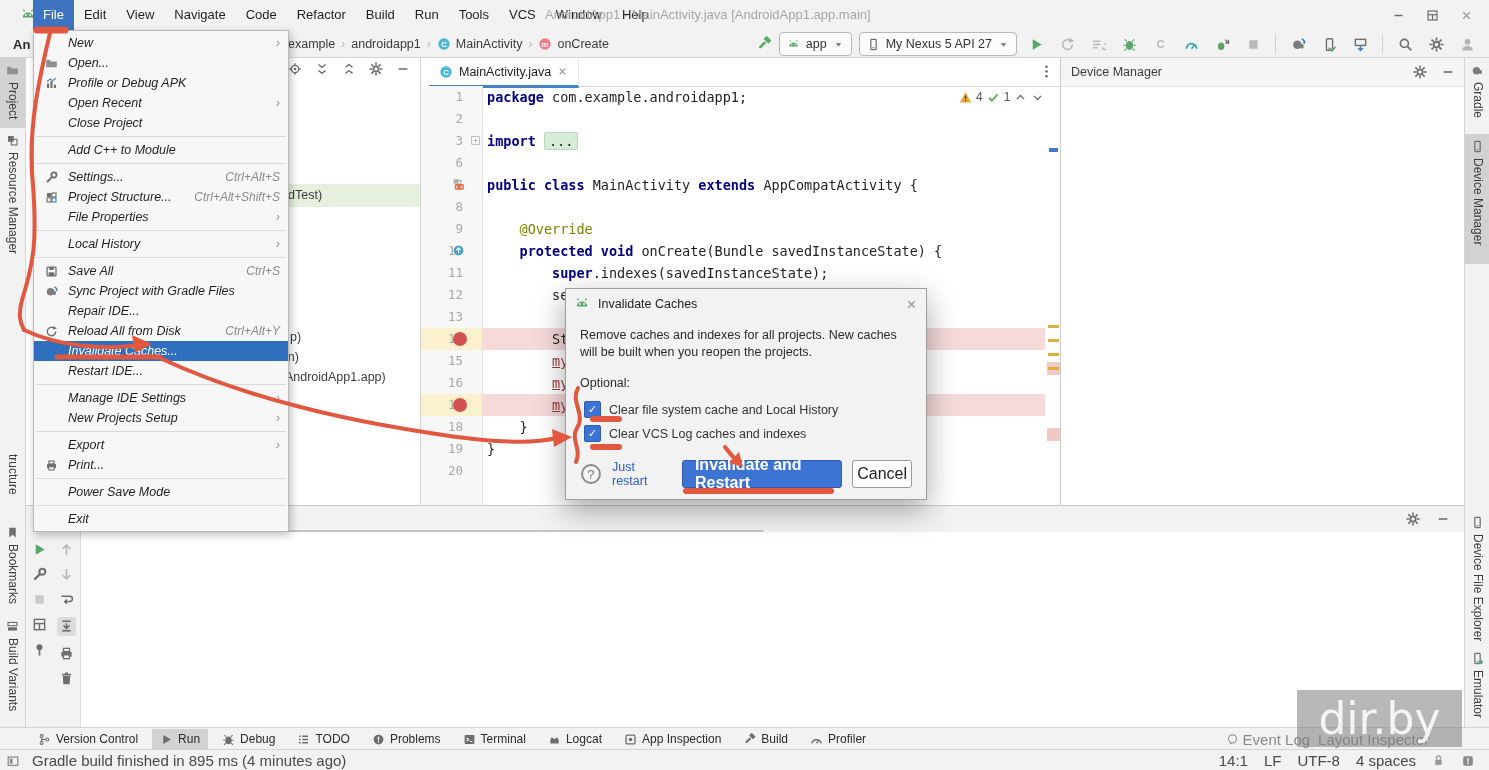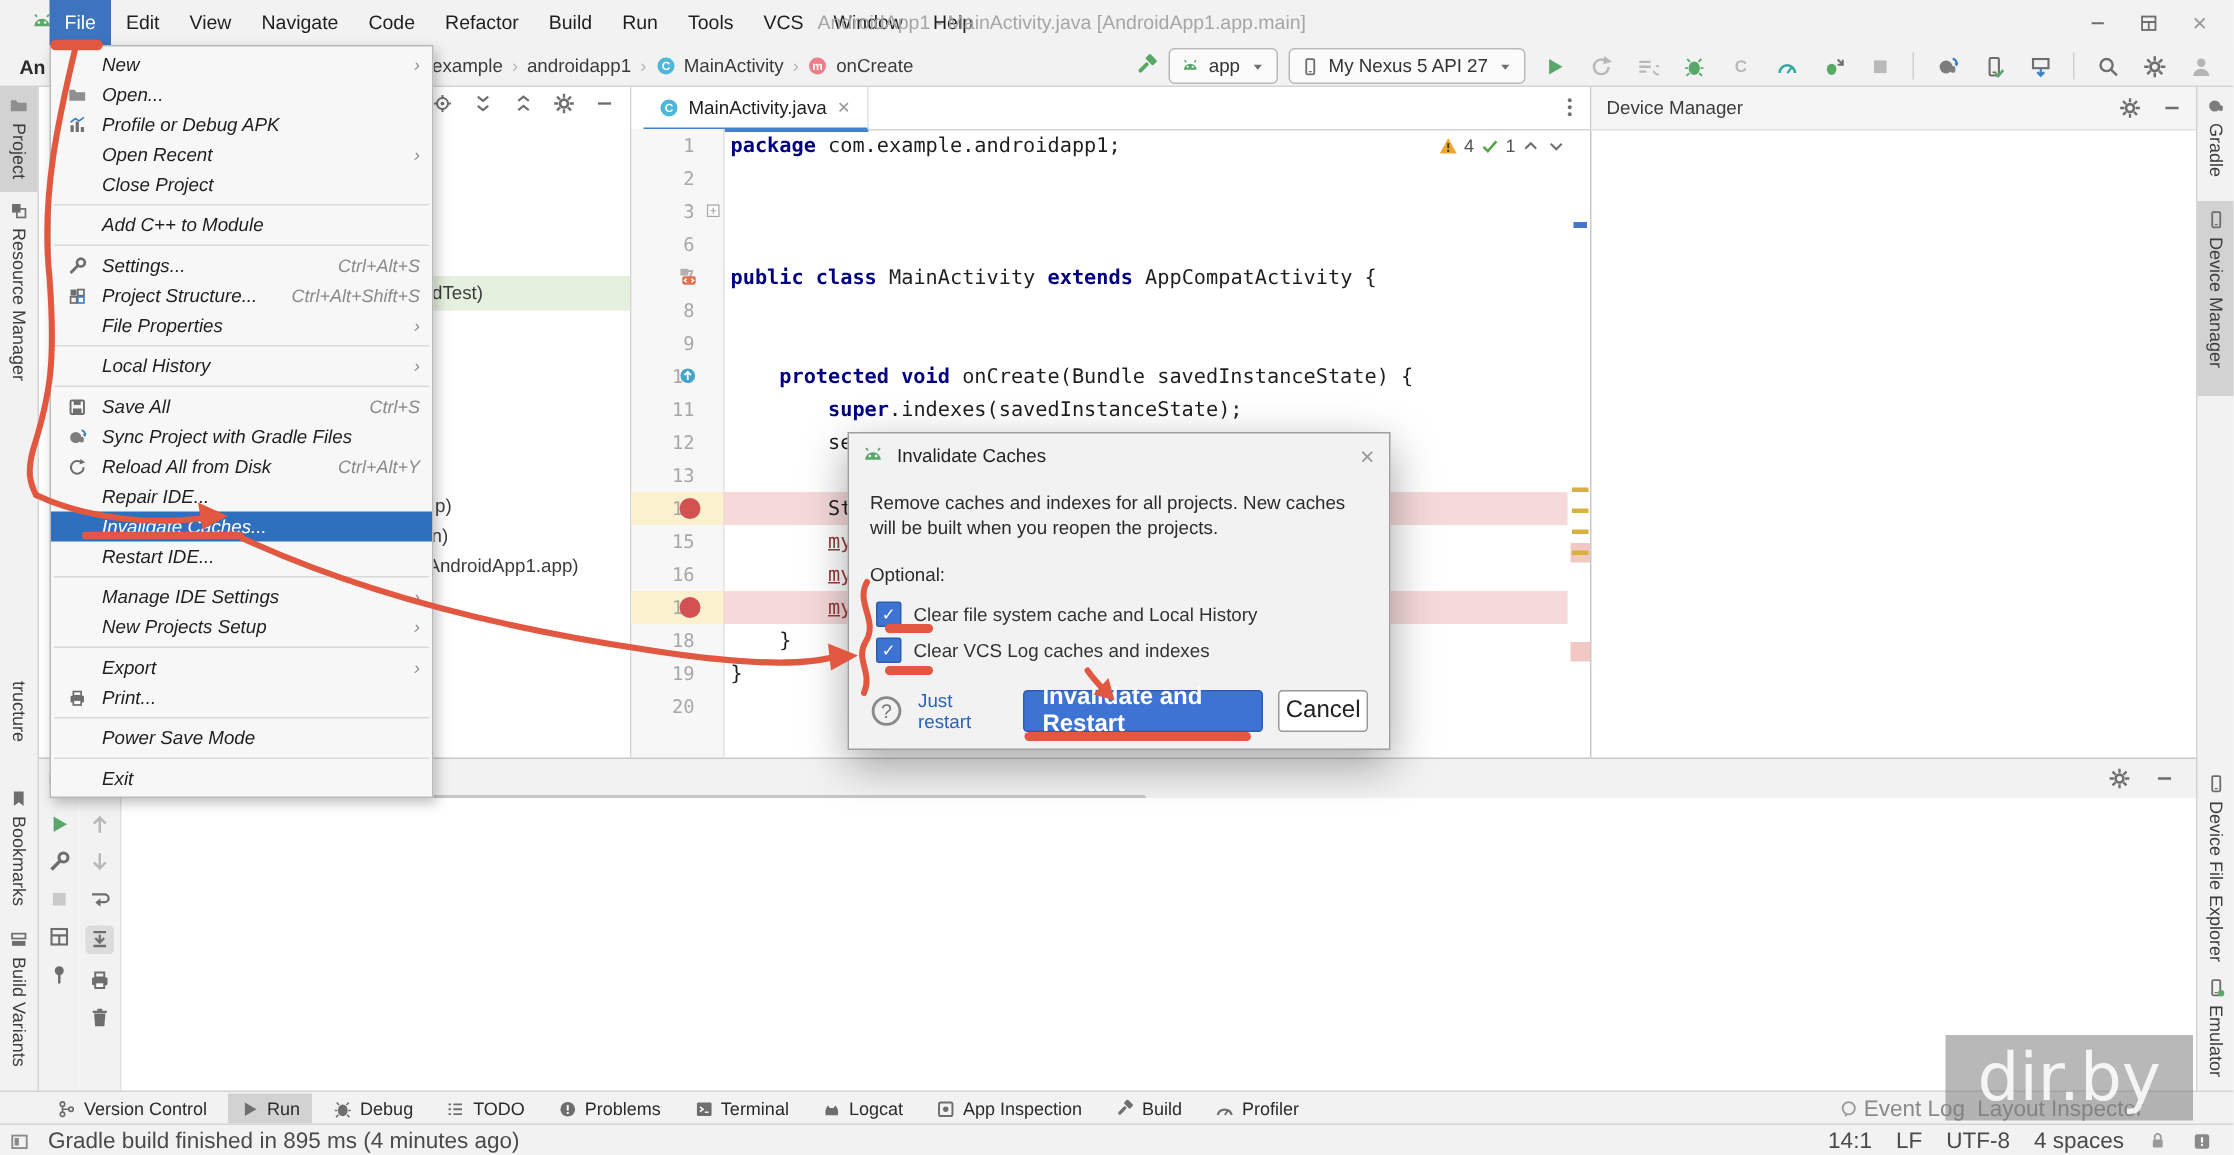--- a/index.html
+++ b/index.html
@@ -405,34 +405,36 @@
         <div class="codeline" style="top: 0px; left: 66px;"><span class="kw">package </span><span class="pl">com.example.androidapp1;</span></div>
         <div class="lnum" style="top: 22px; line-height: 22px;">2</div>
         <div class="codeline" style="top: 22px; left: 66px;"></div>
         <div class="lnum" style="top: 44px; line-height: 22px;">3</div>
         <span class="ico ab" style="left: 49px; top: 49px;">
           <svg width="11" height="11" viewBox="0 0 16 16">
             <rect x="2.5" y="2.5" width="11" height="11" fill="#fff" stroke="#a8a8a8" stroke-width="1.2"></rect>
             <path d="M5,8 h6 M8,5 v6" stroke="#a8a8a8" stroke-width="1.2"></path>
           </svg>
         </span>
+        <div class="codeline" style="top: 44px; left: 66px;"><span class="kw">import </span><span class="fold">...</span></div>
         <div class="lnum" style="top: 66px; line-height: 22px;">6</div>
         <div class="codeline" style="top: 66px; left: 66px;"></div>
         <div class="lnum" style="top: 88px; line-height: 22px;">7</div>
         <span class="ico ab" style="left: 31px; top: 92px;">
           <svg width="13" height="13" viewBox="0 0 16 16">
             <rect x="2" y="1.5" width="6.5" height="5.5" fill="#b0b0b0"></rect>
             <rect x="3.5" y="7.5" width="11" height="7" rx="1.5" fill="#e2704a"></rect>
             <path d="M7,9.5 l-1.8,1.5 1.8,1.5 M11,9.5 l1.8,1.5 -1.8,1.5" stroke="#fff" stroke-width="1.2" fill="none"></path>
           </svg>
         </span>
         <div class="codeline" style="top: 88px; left: 66px;"><span class="kw">public class </span><span class="pl">MainActivity </span><span class="kw">extends </span><span class="pl">AppCompatActivity {</span></div>
         <div class="lnum" style="top: 110px; line-height: 22px;">8</div>
         <div class="codeline" style="top: 110px; left: 66px;"></div>
         <div class="lnum" style="top: 132px; line-height: 22px;">9</div>
+        <div class="codeline" style="top: 132px; left: 66px;"><span class="ann">    @Override</span></div>
         <div class="lnum" style="top: 154px; line-height: 22px;">10</div>
         <span class="ico ab" style="left: 31px; top: 158px;">
           <svg width="13" height="13" viewBox="0 0 16 16">
             <circle cx="8" cy="8" r="6" fill="#45a3c9"></circle>
             <path d="M8,11.5 V5 M5.3,7.5 8,4.7 10.7,7.5" stroke="#fff" stroke-width="1.5" fill="none"></path>
           </svg>
         </span>
         <div class="codeline" style="top: 154px; left: 66px;"><span class="kw">    protected void </span><span class="pl">onCreate(Bundle savedInstanceState) {</span></div>
         <div class="lnum" style="top: 176px; line-height: 22px;">11</div>
         <div class="codeline" style="top: 176px; left: 66px;"><span class="pl">        </span><span class="kw">super</span><span class="pl">.indexes(savedInstanceState);</span></div>
@@ -865,32 +867,32 @@
           <svg width="13" height="13" viewBox="0 0 16 16">
             <circle cx="6.8" cy="8.2" r="4.6" fill="#7d7d7d"></circle>
             <rect x="10" y="7.5" width="3.4" height="4.8" rx="1.5" fill="#7d7d7d"></rect>
             <path d="M11.5,2.2 a4.5,4.5 0 0,1 3,4.3" fill="none" stroke="#3b82c4" stroke-width="1.6"></path>
             <polygon points="15.6,4.6 14.4,8 12.6,5.6" fill="#3b82c4"></polygon>
           </svg>
         </span>
         <span class="lab">Sync Project with Gradle Files</span>
       </div>
       <div class="pitem">
+        <span class="picon"></span>
+        <span class="lab">Repair IDE...</span>
+      </div>
+      <div class="pitem">
         <span class="picon">
           <svg width="13" height="13" viewBox="0 0 16 16">
             <path d="M13.2,8 a5.2,5.2 0 1,1 -1.6,-3.7" fill="none" stroke="#6e6e6e" stroke-width="1.7"></path>
             <polygon points="10.6,1.2 14.6,4.2 10,5.6" fill="#6e6e6e"></polygon>
           </svg>
         </span>
         <span class="lab">Reload All from Disk</span>
         <span class="sc">Ctrl+Alt+Y</span>
-      </div>
-      <div class="pitem">
-        <span class="picon"></span>
-        <span class="lab">Repair IDE...</span>
       </div>
       <div class="pitem hl">
         <span class="picon"></span>
         <span class="lab">Invalidate Caches...</span>
       </div>
       <div class="pitem">
         <span class="picon"></span>
         <span class="lab">Restart IDE...</span>
       </div>
       <div class="psep"></div>

